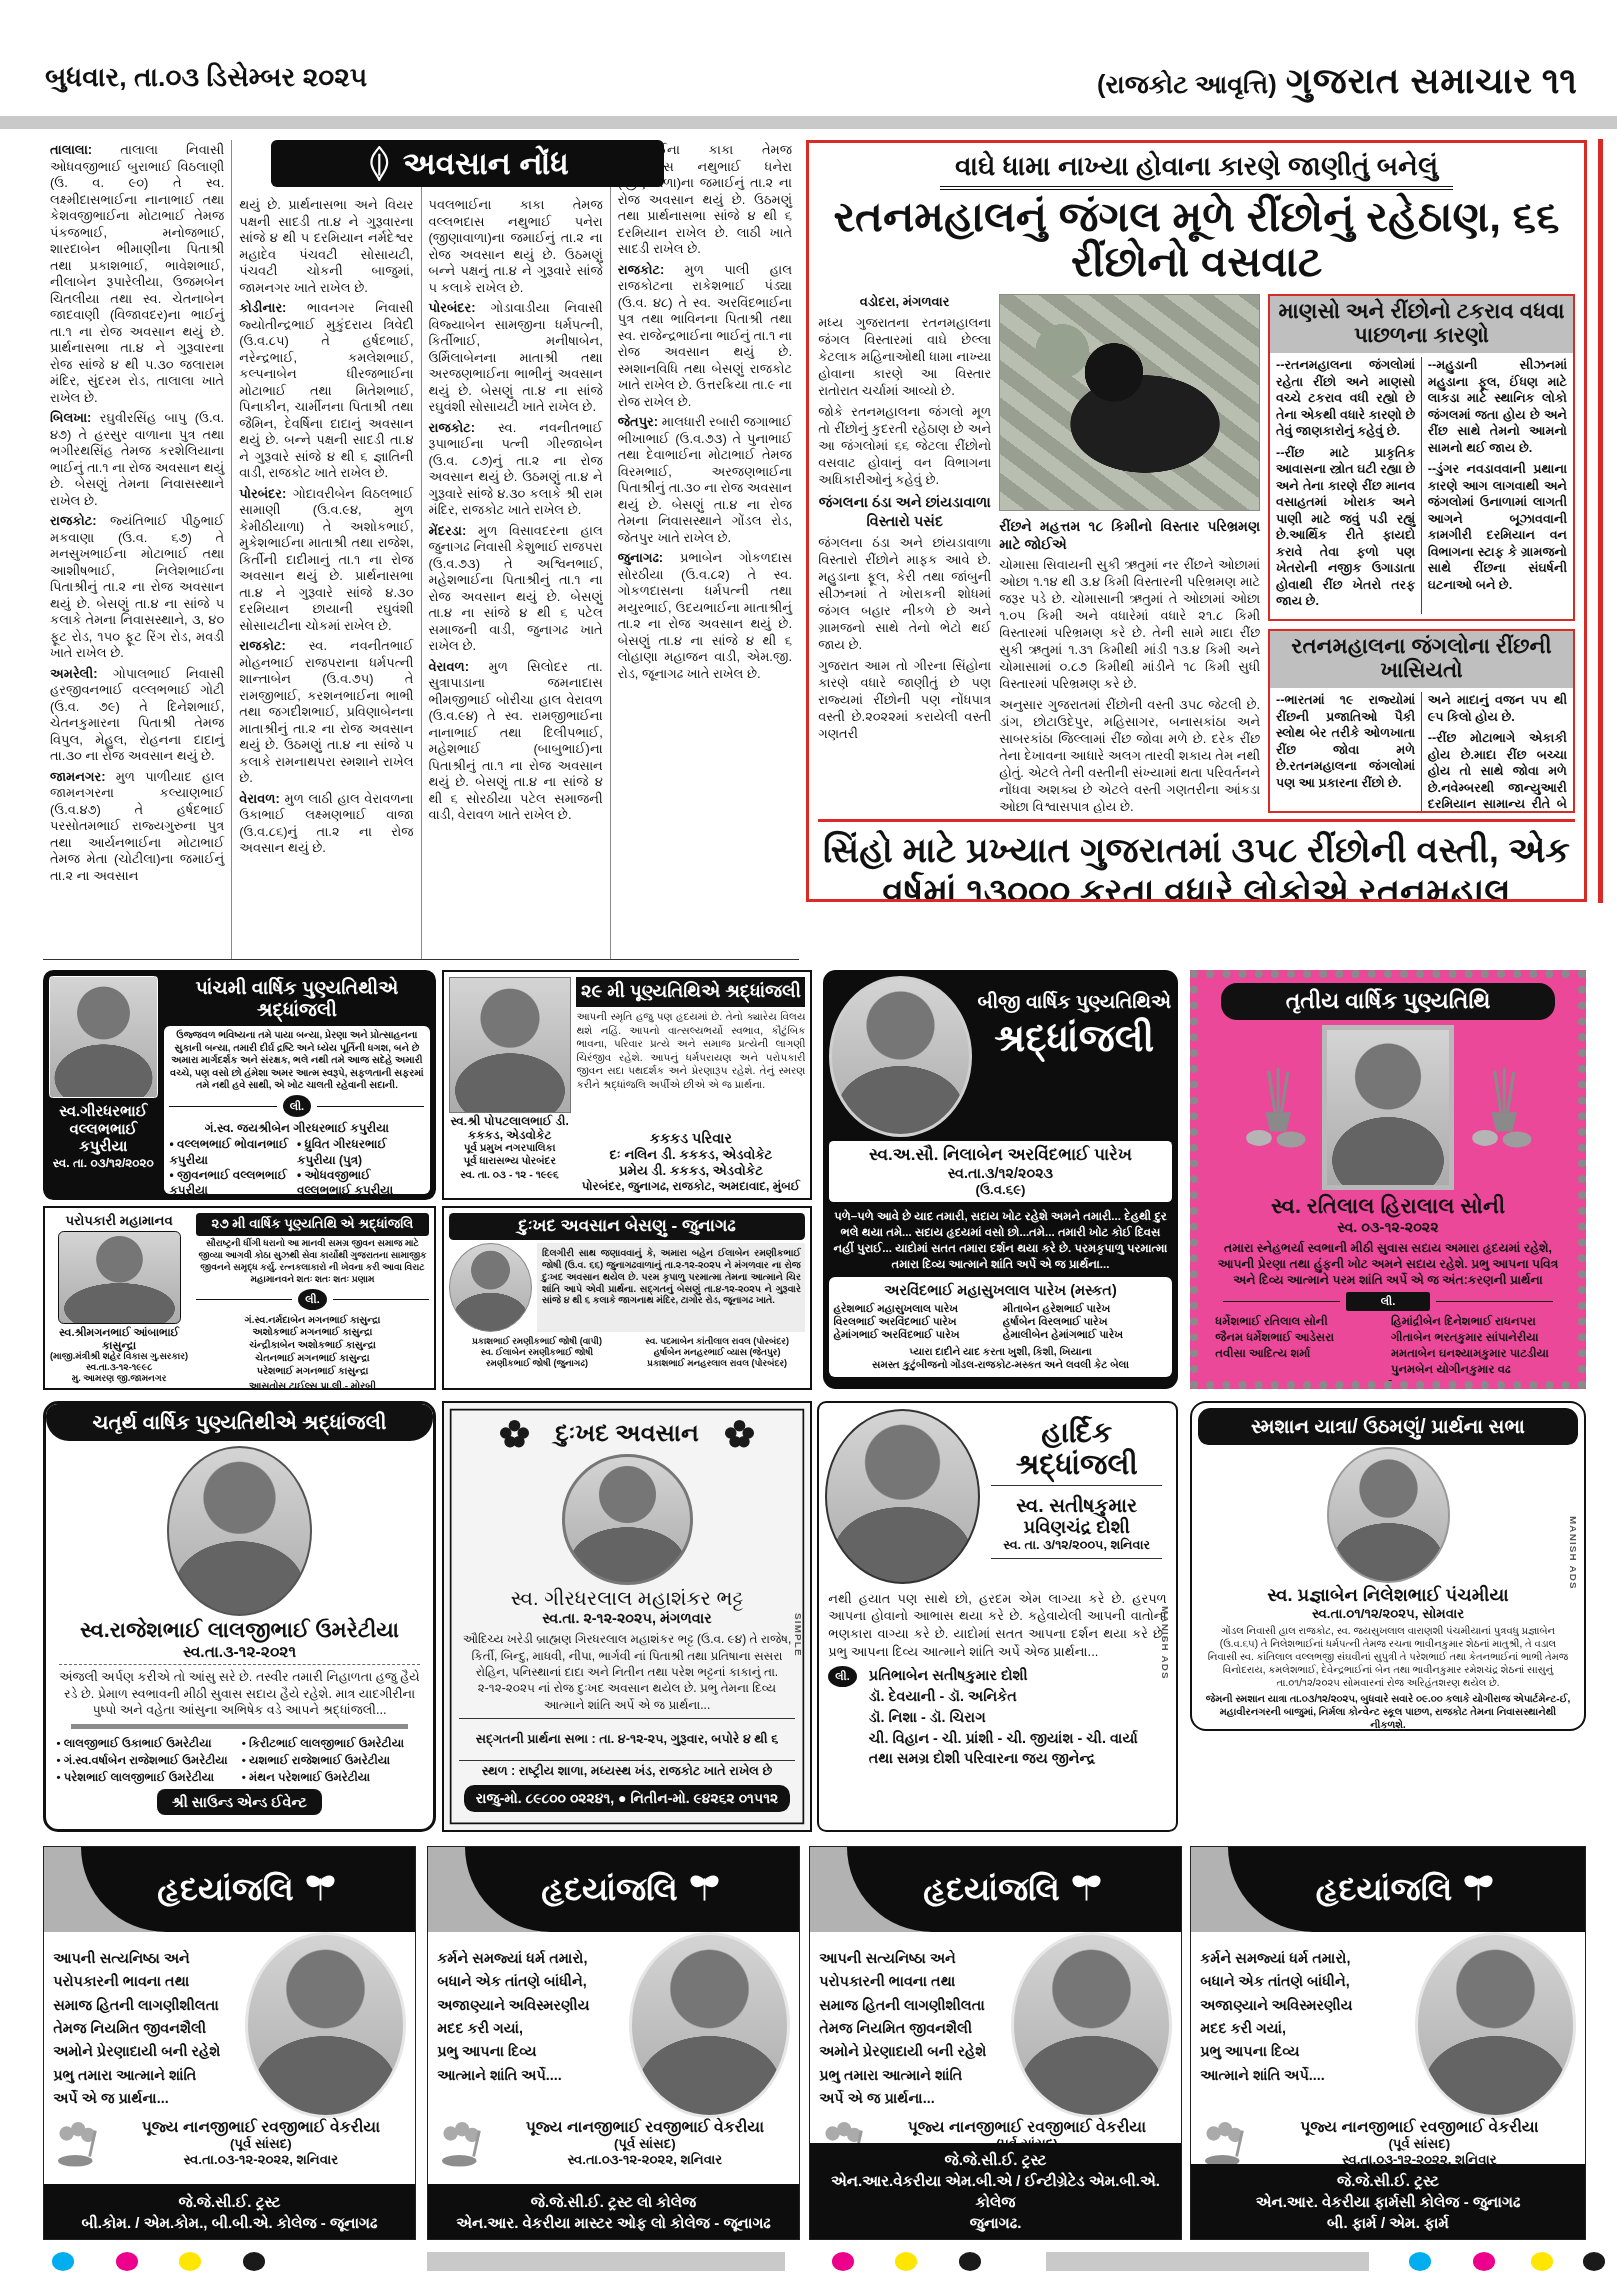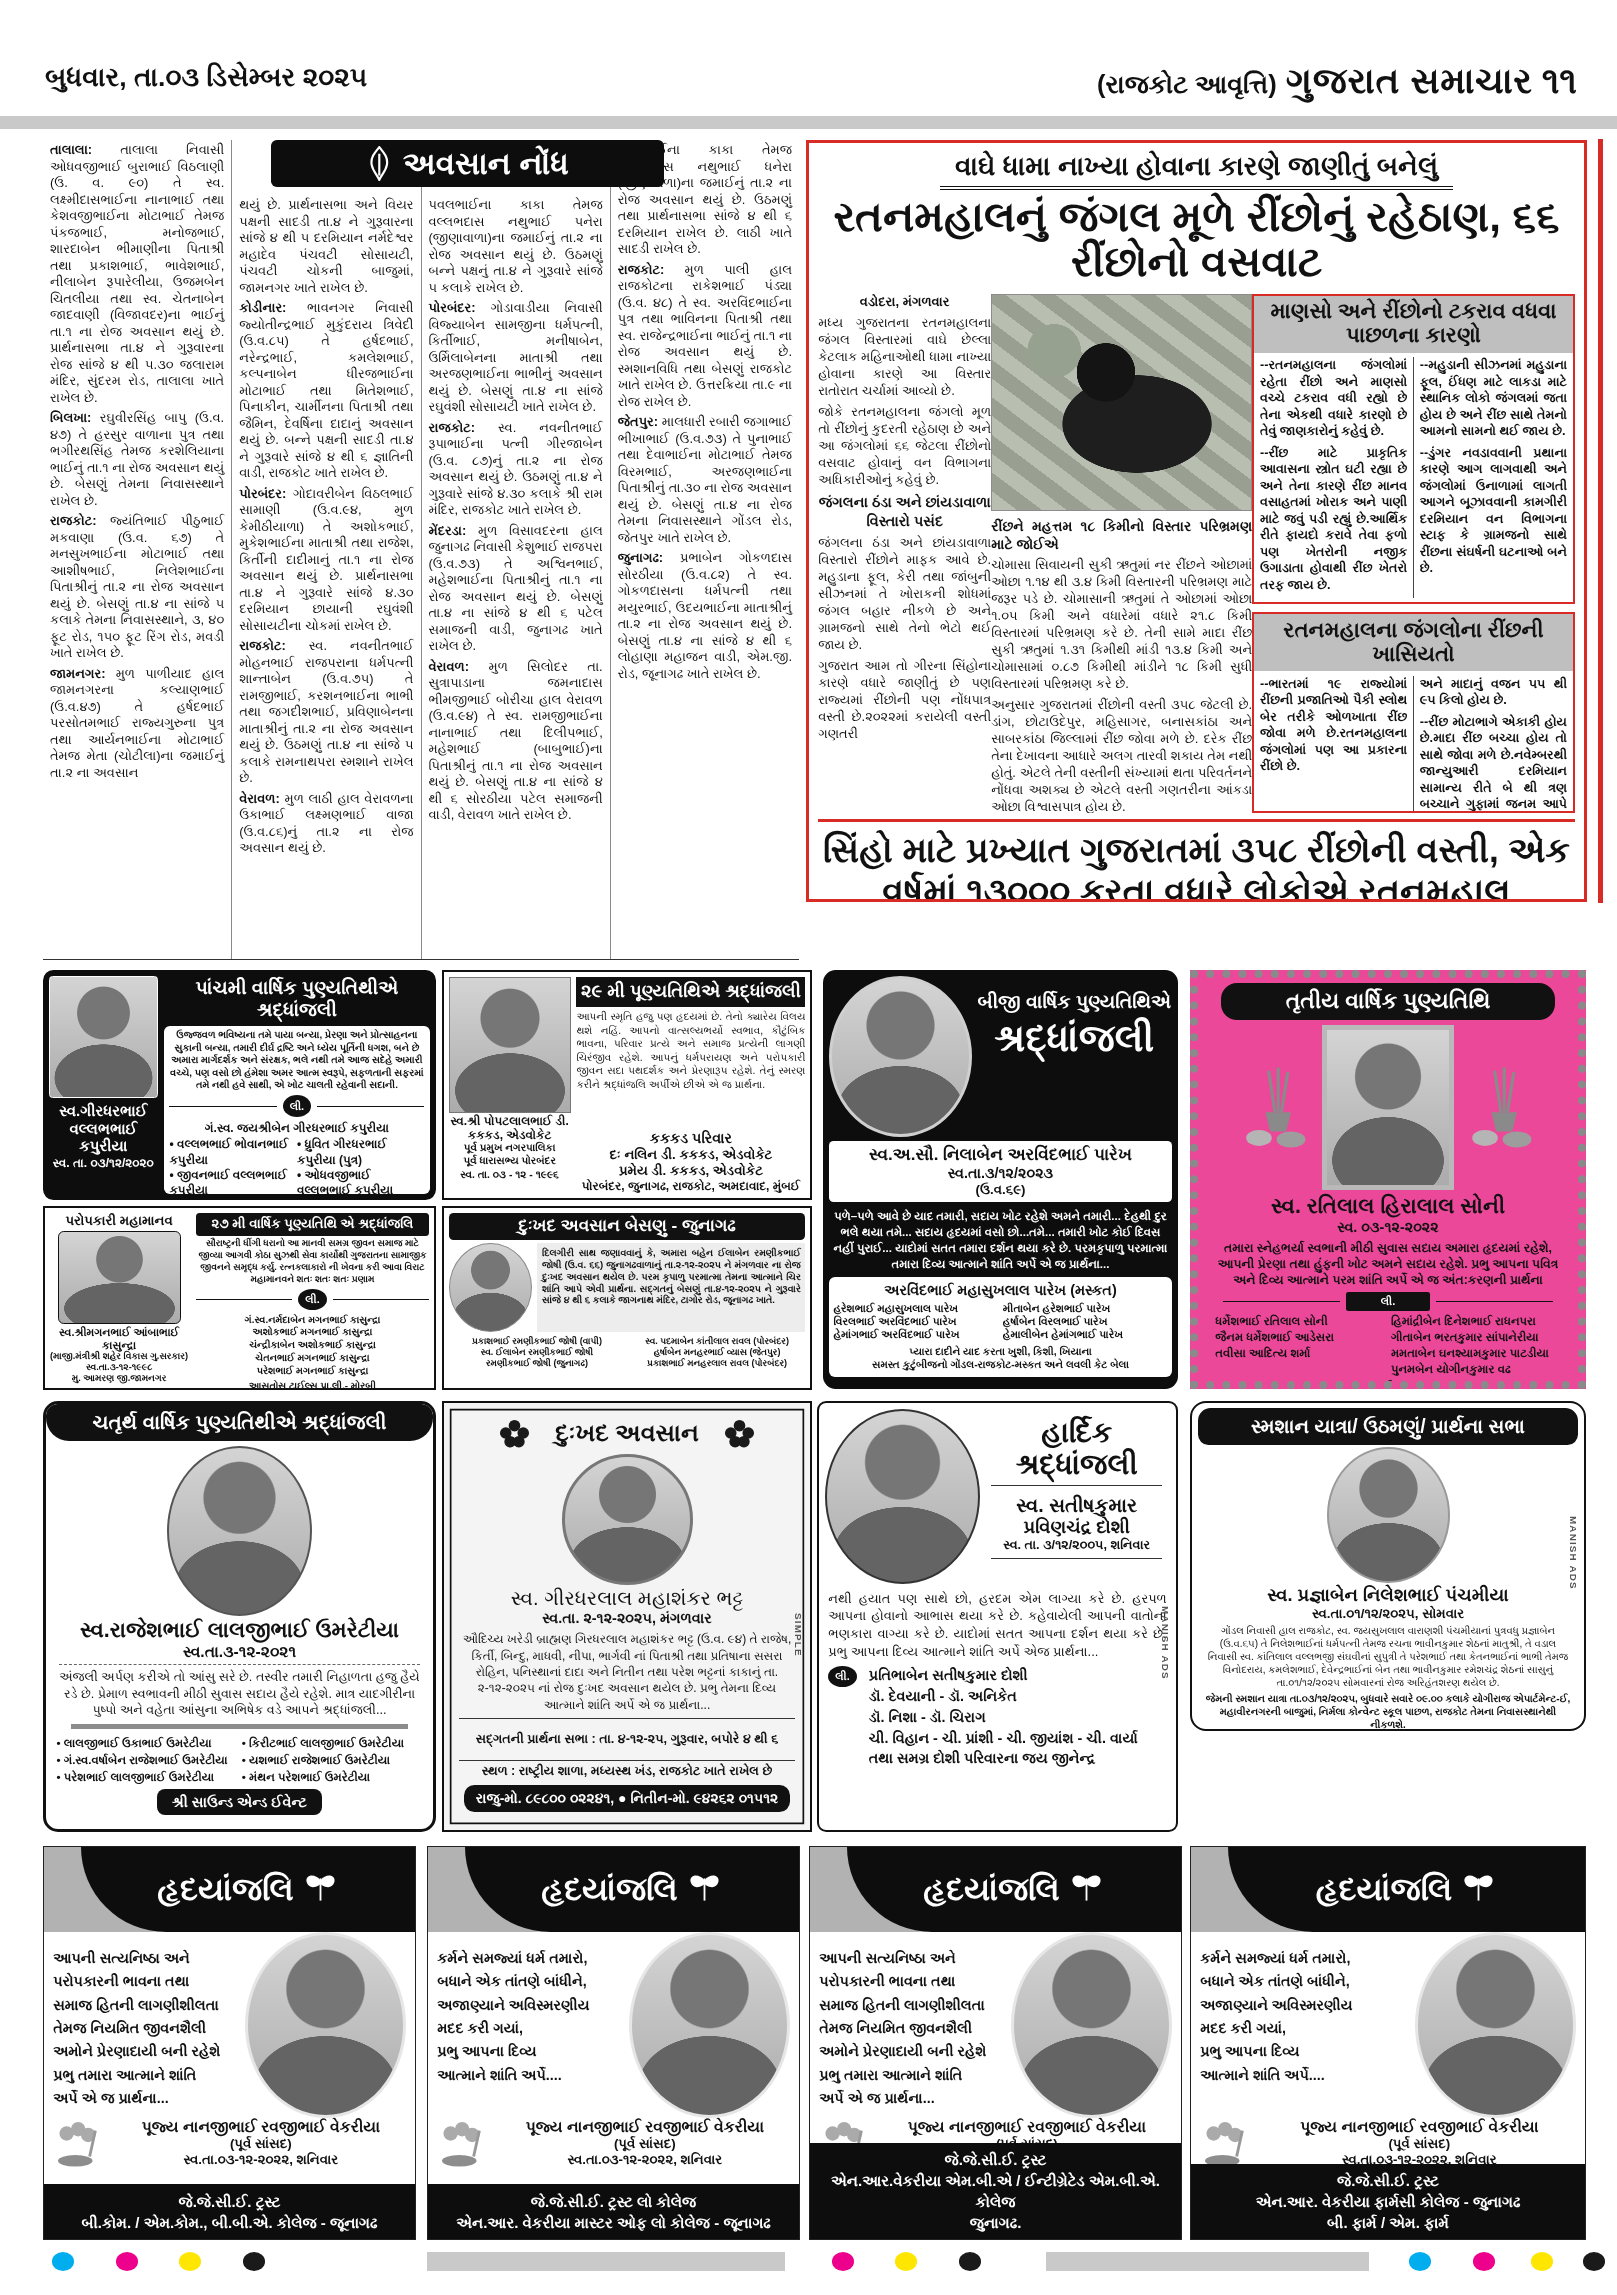--- a/index.html
+++ b/index.html
@@ -23,21 +23,21 @@
   .av-col{flex:1;padding:2.3px 7px;font-size:13px;line-height:1.27;text-align:justify;overflow:hidden}
   .av-col+.av-col{border-left:1.2px solid #8a8a8a}
   .av-col.pad{padding-top:57px}
   .av-col p{margin:0 0 4px}
   
   .article{left:806px;top:140px;width:781px;height:762px;border:3.5px solid #d92b26;
     padding:7px 9.2px;box-sizing:border-box;overflow:hidden}
   .art-kicker{text-align:center;font-size:26.6px;font-weight:bold;margin:1.2px auto 2.3px;width:fit-content;
     border-bottom:4.6px double #111;padding:0 15px 3.5px}
   .art-headline{text-align:center;font-size:42px;font-weight:bold;line-height:1.06;margin:5.8px 0 9.2px}
-  .art-body{display:flex;height:519px;overflow:hidden}
+  .art-body{display:flex;gap:8px;height:519px;overflow:hidden}
   .art-colA{width:173px;font-size:13px;line-height:1.3;text-align:justify;overflow:hidden}
   .art-colA p,.art-colB p{margin:0 0 4.6px}
   .art-dateline{font-weight:bold;text-align:center;margin:0 0 2.3px}
   .art-subhead{font-weight:bold;font-size:14.4px;text-align:center;margin:3.5px 0}
   .art-colB{width:261px;font-size:13px;line-height:1.3;text-align:justify;overflow:hidden}
   .bear-photo{height:215px;border:0.6px solid #8c8c8c;margin-bottom:5.8px;
     background:
       radial-gradient(circle at 44% 36%, #141414 0 29px, transparent 29.5px),
       radial-gradient(ellipse 75px 49px at 56% 60%, #1e1e1e 0 99%, transparent 100%),
       radial-gradient(circle at 24% 26%, #97a18f 0 26.6px, transparent 27px),
@@ -233,20 +233,21 @@
           <path d="M12 1c-5 6-8 10-7 16s5 9 7 14c2-5 6-8 7-14S17 7 12 1zm0 6v20" fill="none" stroke="#fff" stroke-width="2"></path>
         </svg>
       <span>અવસાન નોંધ</span>
     </div>
     <div class="av-cols">
       <div class="av-col">
 
       <p><b>તાલાલા:</b> <span>તાલાલા નિવાસી ઓધવજીભાઈ બુરાભાઈ વિઠલાણી (ઉ. વ. ૯૦) તે સ્વ. લક્ષ્મીદાસભાઈના નાનાભાઈ તથા કેશવજીભાઈના મોટાભાઈ તેમજ પંકજભાઈ, મનોજભાઈ, શારદાબેન ભીમાણીના પિતાશ્રી તથા પ્રકાશભાઈ, ભાવેશભાઈ, નીલાબેન રૂપારેલીયા, ઉજમબેન ચિતલીયા તથા સ્વ. ચેતનાબેન જાદવાણી (વિજાવદર)ના ભાઈનું તા.૧ ના રોજ અવસાન થયું છે. પ્રાર્થનાસભા તા.૪ ને ગુરૂવારના રોજ સાંજે ૪ થી ૫.૩૦ જલારામ મંદિર, સુંદરમ રોડ, તાલાલા ખાતે રાખેલ છે.</span></p>
           <p><b>બિલખા:</b> <span>રઘુવીરસિંહ બાપુ (ઉ.વ. ૪૭) તે હરસુર વાળાના પુત્ર તથા ભગીરથસિંહ તેમજ કરશેલિયાના ભાઈનું તા.૧ ના રોજ અવસાન થયું છે. બેસણું તેમના નિવાસસ્થાને રાખેલ છે.</span></p>
           <p><b>રાજકોટ:</b> <span>જ્યંતિભાઈ પીઠુભાઈ મકવાણા (ઉ.વ. ૬૭) તે મનસુખભાઈના મોટાભાઈ તથા આશીષભાઈ, નિલેશભાઈના પિતાશ્રીનું તા.૨ ના રોજ અવસાન થયું છે. બેસણું તા.૪ ના સાંજે ૫ કલાકે તેમના નિવાસસ્થાને, ૩, ૪૦ ફૂટ રોડ, ૧૫૦ ફૂટ રિંગ રોડ, મવડી ખાતે રાખેલ છે.</span></p>
+          <p><b>અમરેલી:</b> <span>ગોપાલભાઈ નિવાસી હરજીવનભાઈ વલ્લભભાઈ ગોટી (ઉ.વ. ૭૯) તે દિનેશભાઈ, ચેતનકુમારના પિતાશ્રી તેમજ વિપુલ, મેહુલ, રોહનના દાદાનું તા.૩૦ ના રોજ અવસાન થયું છે.</span></p>
           <p><b>જામનગર:</b> <span>મુળ પાળીયાદ હાલ જામનગરના કલ્યાણભાઈ (ઉ.વ.૪૭) તે હર્ષદભાઈ પરસોતમભાઈ રાજ્યગુરુના પુત્ર તથા આર્યનભાઈના મોટાભાઈ તેમજ મેતા (ચોટીલા)ના જમાઈનું તા.૨ ના અવસાન</span></p>
         </div>
       <div class="av-col pad">
 
       <p><b></b> <span>થયું છે. પ્રાર્થનાસભા અને વિયર પક્ષની સાદડી તા.૪ ને ગુરૂવારના સાંજે ૪ થી ૫ દરમિયાન નર્મદેશ્વર મહાદેવ પંચવટી સોસાયટી, પંચવટી ચોકની બાજુમાં, જામનગર ખાતે રાખેલ છે.</span></p>
           <p><b>કોડીનાર:</b> <span>ભાવનગર નિવાસી જ્યોતીન્દ્રભાઈ મુકુંદરાય ત્રિવેદી (ઉ.વ.૮૫) તે હર્ષદભાઈ, નરેન્દ્રભાઈ, કમલેશભાઈ, કલ્પનાબેન ધીરજભાઈના મોટાભાઈ તથા મિતેશભાઈ, પિનાકીન, ચાર્મીનના પિતાશ્રી તથા જૈમિન, દેવર્ષિના દાદાનું અવસાન થયું છે. બન્ને પક્ષની સાદડી તા.૪ ને ગુરૂવારે સાંજે ૪ થી ૬ જ્ઞાતિની વાડી, રાજકોટ ખાતે રાખેલ છે.</span></p>
           <p><b>પોરબંદર:</b> <span>ગોદાવરીબેન વિઠલભાઈ સામાણી (ઉ.વ.૯૪, મુળ કેમીઠીયાળા) તે અશોકભાઈ, મુકેશભાઈના માતાશ્રી તથા રાજેશ, કિર્તીની દાદીમાનું તા.૧ ના રોજ અવસાન થયું છે. પ્રાર્થનાસભા તા.૪ ને ગુરૂવારે સાંજે ૪.૩૦ દરમિયાન છાયાની રઘુવંશી સોસાયટીના ચોકમાં રાખેલ છે.</span></p>
           <p><b>રાજકોટ:</b> <span>સ્વ. નવનીતભાઈ મોહનભાઈ રાજપરાના ધર્મપત્ની શાન્તાબેન (ઉ.વ.૭૫) તે રામજીભાઈ, કરશનભાઈના ભાભી તથા જગદીશભાઈ, પ્રવિણાબેનના માતાશ્રીનું તા.૨ ના રોજ અવસાન થયું છે. ઉઠમણું તા.૪ ના સાંજે ૫ કલાકે રામનાથપરા સ્મશાને રાખેલ છે.</span></p>
           <p><b>વેરાવળ:</b> <span>મુળ લાઠી હાલ વેરાવળના ઉકાભાઈ લક્ષ્મણભાઈ વાજા (ઉ.વ.૮૬)નું તા.૨ ના રોજ અવસાન થયું છે.</span></p>
         </div>

